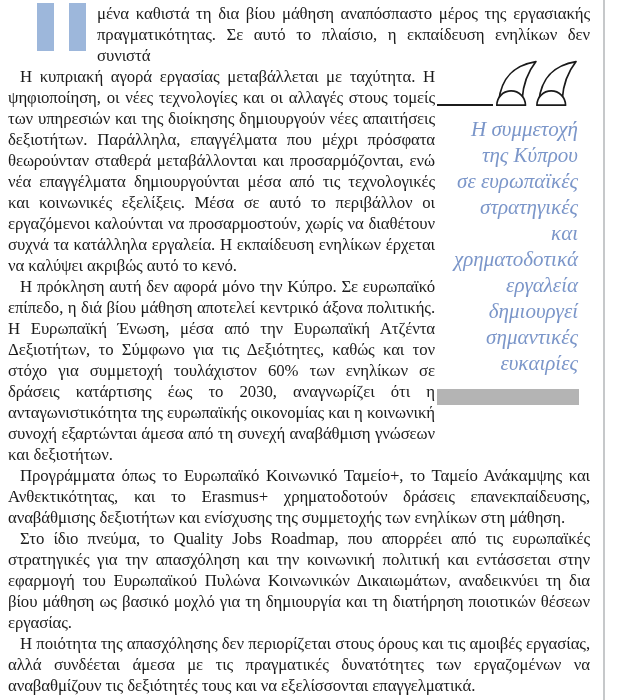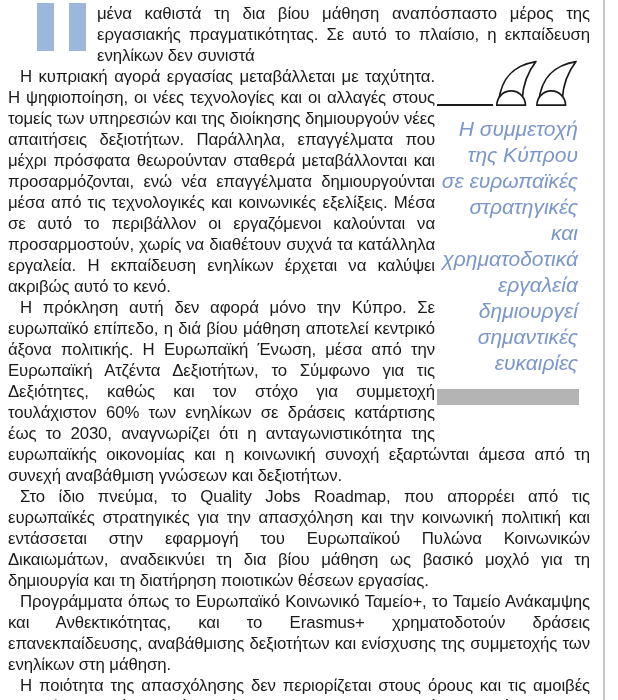--- a/index.html
+++ b/index.html
@@ -1,21 +1,21 @@
 <!DOCTYPE html>
 <html style="--body-text: #1b1b1b; --quote-text: #7b96c9; --quote-rule: #1c1c1c; --dropcap-bar: #9db7db; --divider-bar: #b4b4b4; --page-edge-line: #c6c8ca;"><head>
 <meta charset="utf-8">
 <style>
   html,body{margin:0;padding:0;background:#ffffff;}
   .page{
     position:relative;
     width:618px;height:700px;
     overflow:hidden;
     background:#ffffff;
-    font-family:Liberation Sans, sans-serif;
+    font-family:Liberation Serif, serif;
   }
   .content{
     box-sizing:border-box;
     width:618px;
     padding:3px 28px 0 8px;
     font-size:16.8px;
     line-height:21px;
     letter-spacing:-0.1px;
     text-align:justify;
     color:var(--body-text,#1b1b1b);
@@ -130,19 +130,19 @@
 εργαλεία
 δημιουργεί
 σημαντικές
 ευκαιρίες</span>
         <span class="pq-bar"></span>
       </span>
     </p>
 
     <p>Η κυπριακή αγορά εργασίας μεταβάλλεται με ταχύτητα. Η ψηφιοποίηση, οι νέες τεχνολογίες και οι αλλαγές στους τομείς των υπηρεσιών και της διοίκησης δημιουργούν νέες απαιτήσεις δεξιοτήτων. Παράλληλα, επαγγέλματα που μέχρι πρόσφατα θεωρούνταν σταθερά μεταβάλλονται και προσαρμόζονται, ενώ νέα επαγγέλματα δημιουργούνται μέσα από τις τεχνολογικές και κοινωνικές εξελίξεις. Μέσα σε αυτό το περιβάλλον οι εργαζόμενοι καλούνται να προσαρμοστούν, χωρίς να διαθέτουν συχνά τα κατάλληλα εργαλεία. Η εκπαίδευση ενηλίκων έρχεται να καλύψει ακριβώς αυτό το κενό.</p>
     <p>Η πρόκληση αυτή δεν αφορά μόνο την Κύπρο. Σε ευρωπαϊκό επίπεδο, η διά βίου μάθηση αποτελεί κεντρικό άξονα πολιτικής. Η Ευρωπαϊκή Ένωση, μέσα από την Ευρωπαϊκή Ατζέντα Δεξιοτήτων, το Σύμφωνο για τις Δεξιότητες, καθώς και τον στόχο για συμμετοχή τουλάχιστον 60% των ενηλίκων σε δράσεις κατάρτισης έως το 2030, αναγνωρίζει ότι η ανταγωνιστικότητα της ευρωπαϊκής οικονομίας και η κοινωνική συνοχή εξαρτώνται άμεσα από τη συνεχή αναβάθμιση γνώσεων και δεξιοτήτων.</p>
+    <p>Προγράμματα όπως το Ευρωπαϊκό Κοινωνικό Ταμείο+, το Ταμείο Ανάκαμψης και Ανθεκτικότητας, και το Erasmus+ χρηματοδοτούν δράσεις επανεκπαίδευσης, αναβάθμισης δεξιοτήτων και ενίσχυσης της συμμετοχής των ενηλίκων στη μάθηση.</p>
     <p>Στο ίδιο πνεύμα, το Quality Jobs Roadmap, που απορρέει από τις ευρωπαϊκές στρατηγικές για την απασχόληση και την κοινωνική πολιτική και εντάσσεται στην εφαρμογή του Ευρωπαϊκού Πυλώνα Κοινωνικών Δικαιωμάτων, αναδεικνύει τη δια βίου μάθηση ως βασικό μοχλό για τη δημιουργία και τη διατήρηση ποιοτικών θέσεων εργασίας.</p>
-    <p>Προγράμματα όπως το Ευρωπαϊκό Κοινωνικό Ταμείο+, το Ταμείο Ανάκαμψης και Ανθεκτικότητας, και το Erasmus+ χρηματοδοτούν δράσεις επανεκπαίδευσης, αναβάθμισης δεξιοτήτων και ενίσχυσης της συμμετοχής των ενηλίκων στη μάθηση.</p>
     <p>Η ποιότητα της απασχόλησης δεν περιορίζεται στους όρους και τις αμοιβές εργασίας, αλλά συνδέεται άμεσα με τις πραγματικές δυνατότητες των εργαζομένων να αναβαθμίζουν τις δεξιότητές τους και να εξελίσσονται επαγγελματικά.</p>
 
   </div>
   <div class="edge-line"></div>
 </div>
 
 </body></html>

